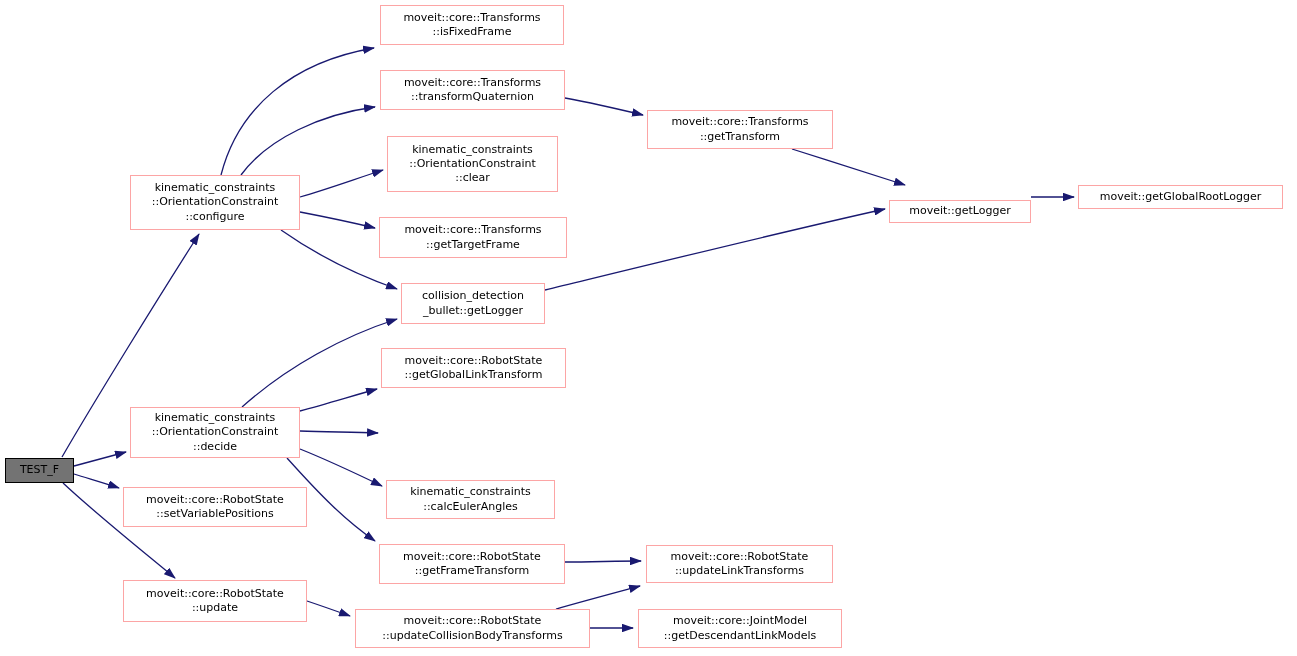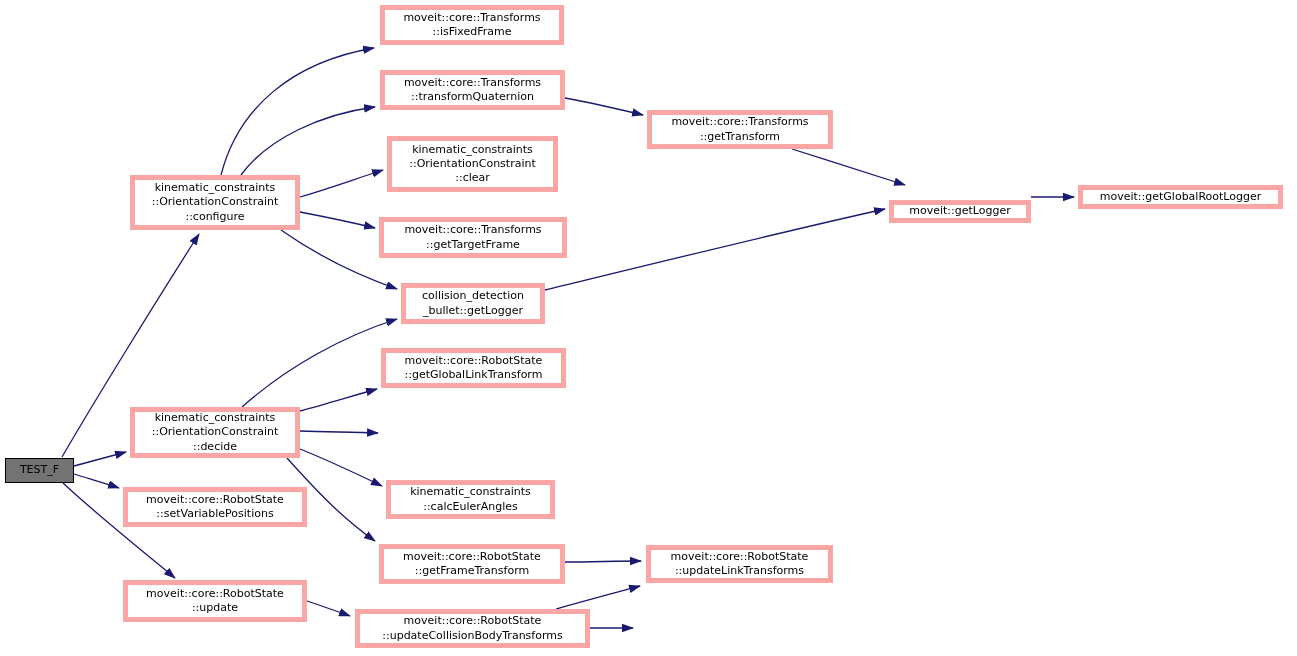--- a/index.html
+++ b/index.html
@@ -8,21 +8,21 @@
     width:1297px; height:656px;
     background:#ffffff;
     font-family:"DejaVu Sans","Liberation Sans",sans-serif;
     overflow:hidden;
   }
   #edges { position:absolute; left:0; top:0; }
   .node {
     position:absolute;
     box-sizing:border-box;
     background:#ffffff;
-    border:5px solid #fca5a5;
+    border:1px solid #fca5a5;
     color:#000000;
     font-size:11px;
     line-height:1.3;
     text-align:center;
     white-space:pre-line;
     display:flex;
     align-items:center;
     justify-content:center;
     padding:1px 2px;
   }
@@ -97,14 +97,16 @@
   <div class="node" style="left:123px; top:487px; width:184px; height:40px;">moveit::core::RobotState
 ::setVariablePositions</div>
   <div class="node" style="left:379px; top:544px; width:186px; height:40px;">moveit::core::RobotState
 ::getFrameTransform</div>
   <div class="node" style="left:123px; top:580px; width:184px; height:42px;">moveit::core::RobotState
 ::update</div>
   <div class="node" style="left:355px; top:609px; width:235px; height:39px;">moveit::core::RobotState
 ::updateCollisionBodyTransforms</div>
   <div class="node" style="left:646px; top:545px; width:187px; height:38px;">moveit::core::RobotState
 ::updateLinkTransforms</div>
+  <div class="node" style="left:638px; top:609px; width:204px; height:39px;">moveit::core::JointModel
+::getDescendantLinkModels</div>
 
 </div>
 
 </body></html>

